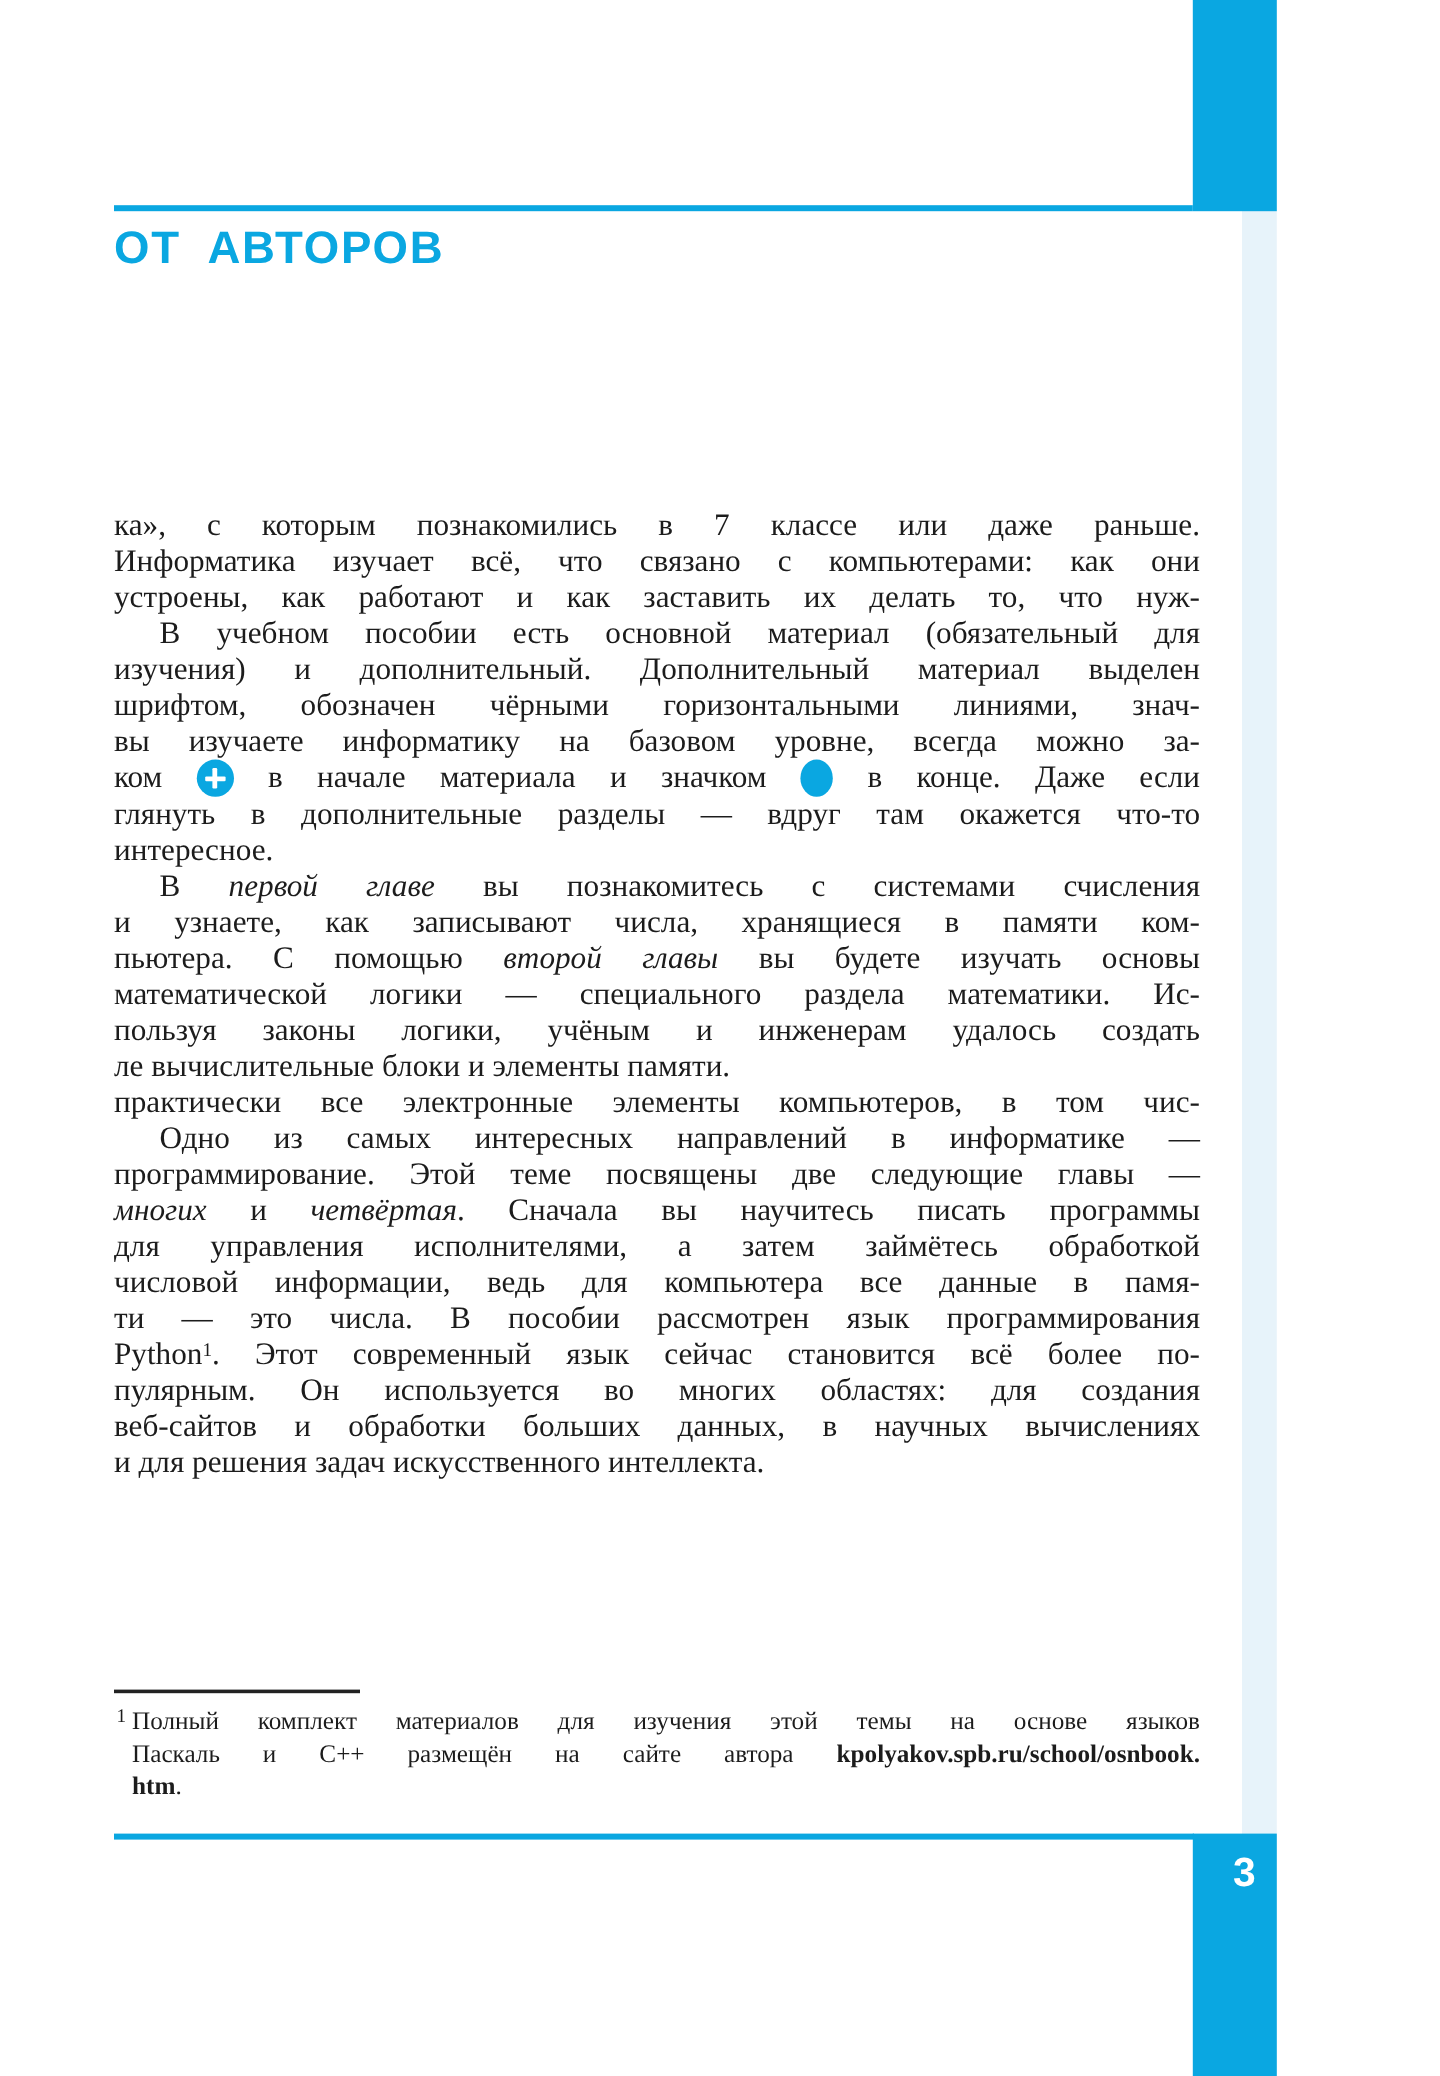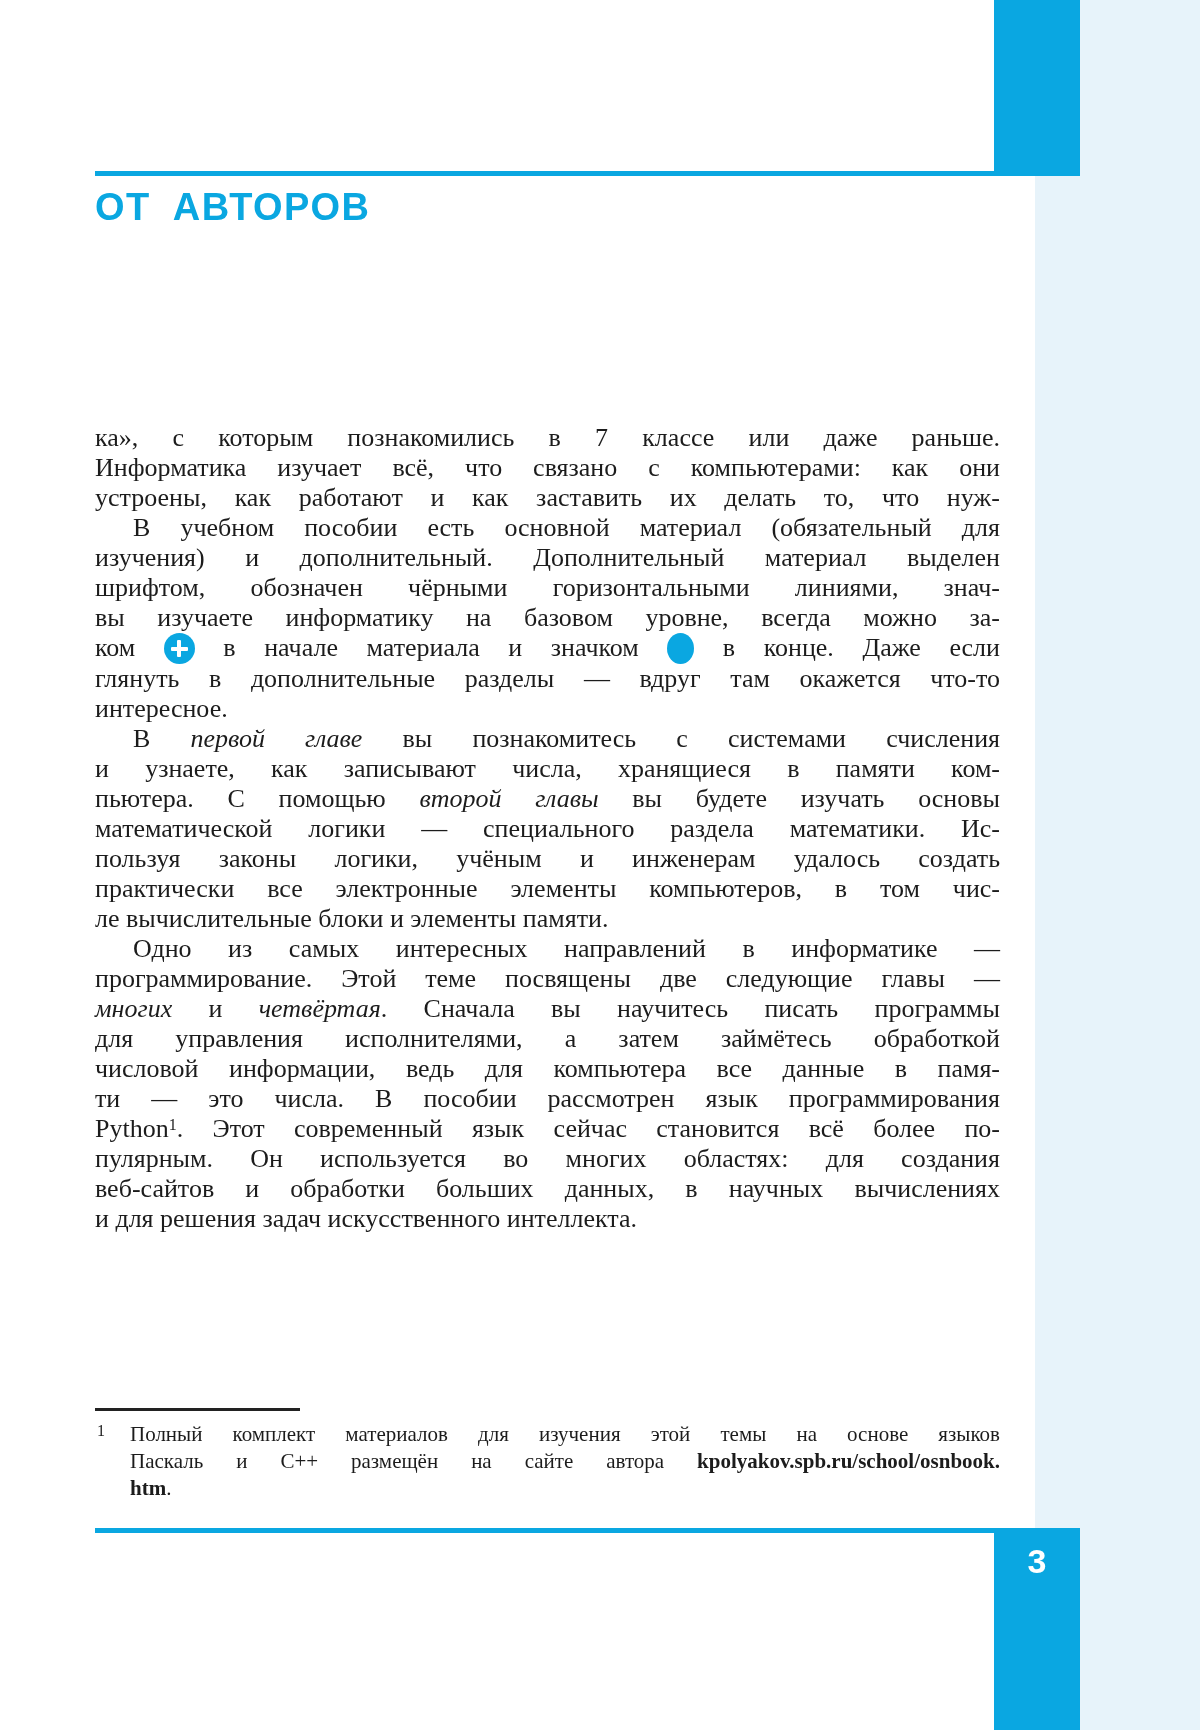--- a/index.html
+++ b/index.html
@@ -2,21 +2,21 @@
 <html style="--accent: #0aa7e1; --band: #e7f3fa; --ink: #1c1c1c;"><head>
 <meta charset="utf-8">
 <style>
   :root{
     --accent:#0aa7e1;
     --band:#e7f3fa;
     --ink:#1c1c1c;
   }
   html,body{margin:0;padding:0;background:#fff;}
   .page{
-    position:relative;width:1200px;height:1730px;background:#ffffff;
+    position:relative;width:1064px;height:1730px;background:#ffffff;
     overflow:hidden;font-family:"Liberation Serif",serif;color:var(--ink);
   }
   .side-band{position:absolute;left:1035px;top:0;width:165px;height:1730px;background:var(--band);}
   .top-accent-bar{position:absolute;left:994px;top:0;width:86px;height:176px;background:var(--accent);}
   .title-rule{position:absolute;left:95px;top:171px;width:899px;height:5px;background:var(--accent);}
   .page-title{
     position:absolute;left:95px;top:186px;
     font-family:"Liberation Sans",sans-serif;font-weight:bold;
     font-size:38px;letter-spacing:1.5px;word-spacing:10px;color:var(--accent);
   }
@@ -39,21 +39,21 @@
   }
   .icon-dot{
     display:inline-block;width:27px;height:31px;border-radius:50%;
     background:var(--accent);vertical-align:-8px;
   }
   .footnote-separator{position:absolute;left:95px;top:1408px;width:205px;height:3px;background:#222;}
   .footnote{position:absolute;left:95px;top:1421px;width:905px;font-size:21px;line-height:27px;}
   .footnote .fn-marker{
     position:absolute;left:2px;top:-4px;font-size:16px;
   }
-  .footnote .fn-lines{margin-left:35px;}
+  .footnote .fn-lines{margin-left:15px;}
   .bottom-rule{position:absolute;left:95px;top:1528px;width:900px;height:5px;background:var(--accent);}
   .bottom-accent-bar{
     position:absolute;left:994px;top:1528px;width:86px;height:202px;background:var(--accent);
     text-align:center;
   }
   .page-number{
     display:inline-block;margin-top:14px;
     font-family:"Liberation Sans",sans-serif;font-weight:bold;font-size:34px;color:#ffffff;
   }
 </style>
@@ -80,22 +80,22 @@
         <div class="line"><span>ком </span><span class="icon-plus"></span><span> в начале материала и значком </span><span class="icon-dot"></span><span> в конце. Даже если</span></div>
         <div class="line"><span>глянуть в дополнительные разделы — вдруг там окажется что-то</span></div>
         <div class="line no-just"><span>интересное.</span></div>
       </div>
       <div class="para indented">
         <div class="line"><span>В </span><span class="it">первой главе</span><span> вы познакомитесь с системами счисления</span></div>
         <div class="line"><span>и узнаете, как записывают числа, хранящиеся в памяти ком-</span></div>
         <div class="line"><span>пьютера. С помощью </span><span class="it">второй главы</span><span> вы будете изучать основы</span></div>
         <div class="line"><span>математической логики — специального раздела математики. Ис-</span></div>
         <div class="line"><span>пользуя законы логики, учёным и инженерам удалось создать</span></div>
+        <div class="line no-just"><span>ле вычислительные блоки и элементы памяти.</span></div>
         <div class="line"><span>практически все электронные элементы компьютеров, в том чис-</span></div>
-        <div class="line no-just"><span>ле вычислительные блоки и элементы памяти.</span></div>
       </div>
       <div class="para indented">
         <div class="line"><span>Одно из самых интересных направлений в информатике —</span></div>
         <div class="line"><span>программирование. Этой теме посвящены две следующие главы —</span></div>
         <div class="line"><span class="it">многих</span><span> и </span><span class="it">четвёртая</span><span>. Сначала вы научитесь писать программы</span></div>
         <div class="line"><span>для управления исполнителями, а затем займётесь обработкой</span></div>
         <div class="line"><span>числовой информации, ведь для компьютера все данные в памя-</span></div>
         <div class="line"><span>ти — это числа. В пособии рассмотрен язык программирования</span></div>
         <div class="line"><span>Python</span><span class="sup">1</span><span>. Этот современный язык сейчас становится всё более по-</span></div>
         <div class="line"><span>пулярным. Он используется во многих областях: для создания</span></div>

